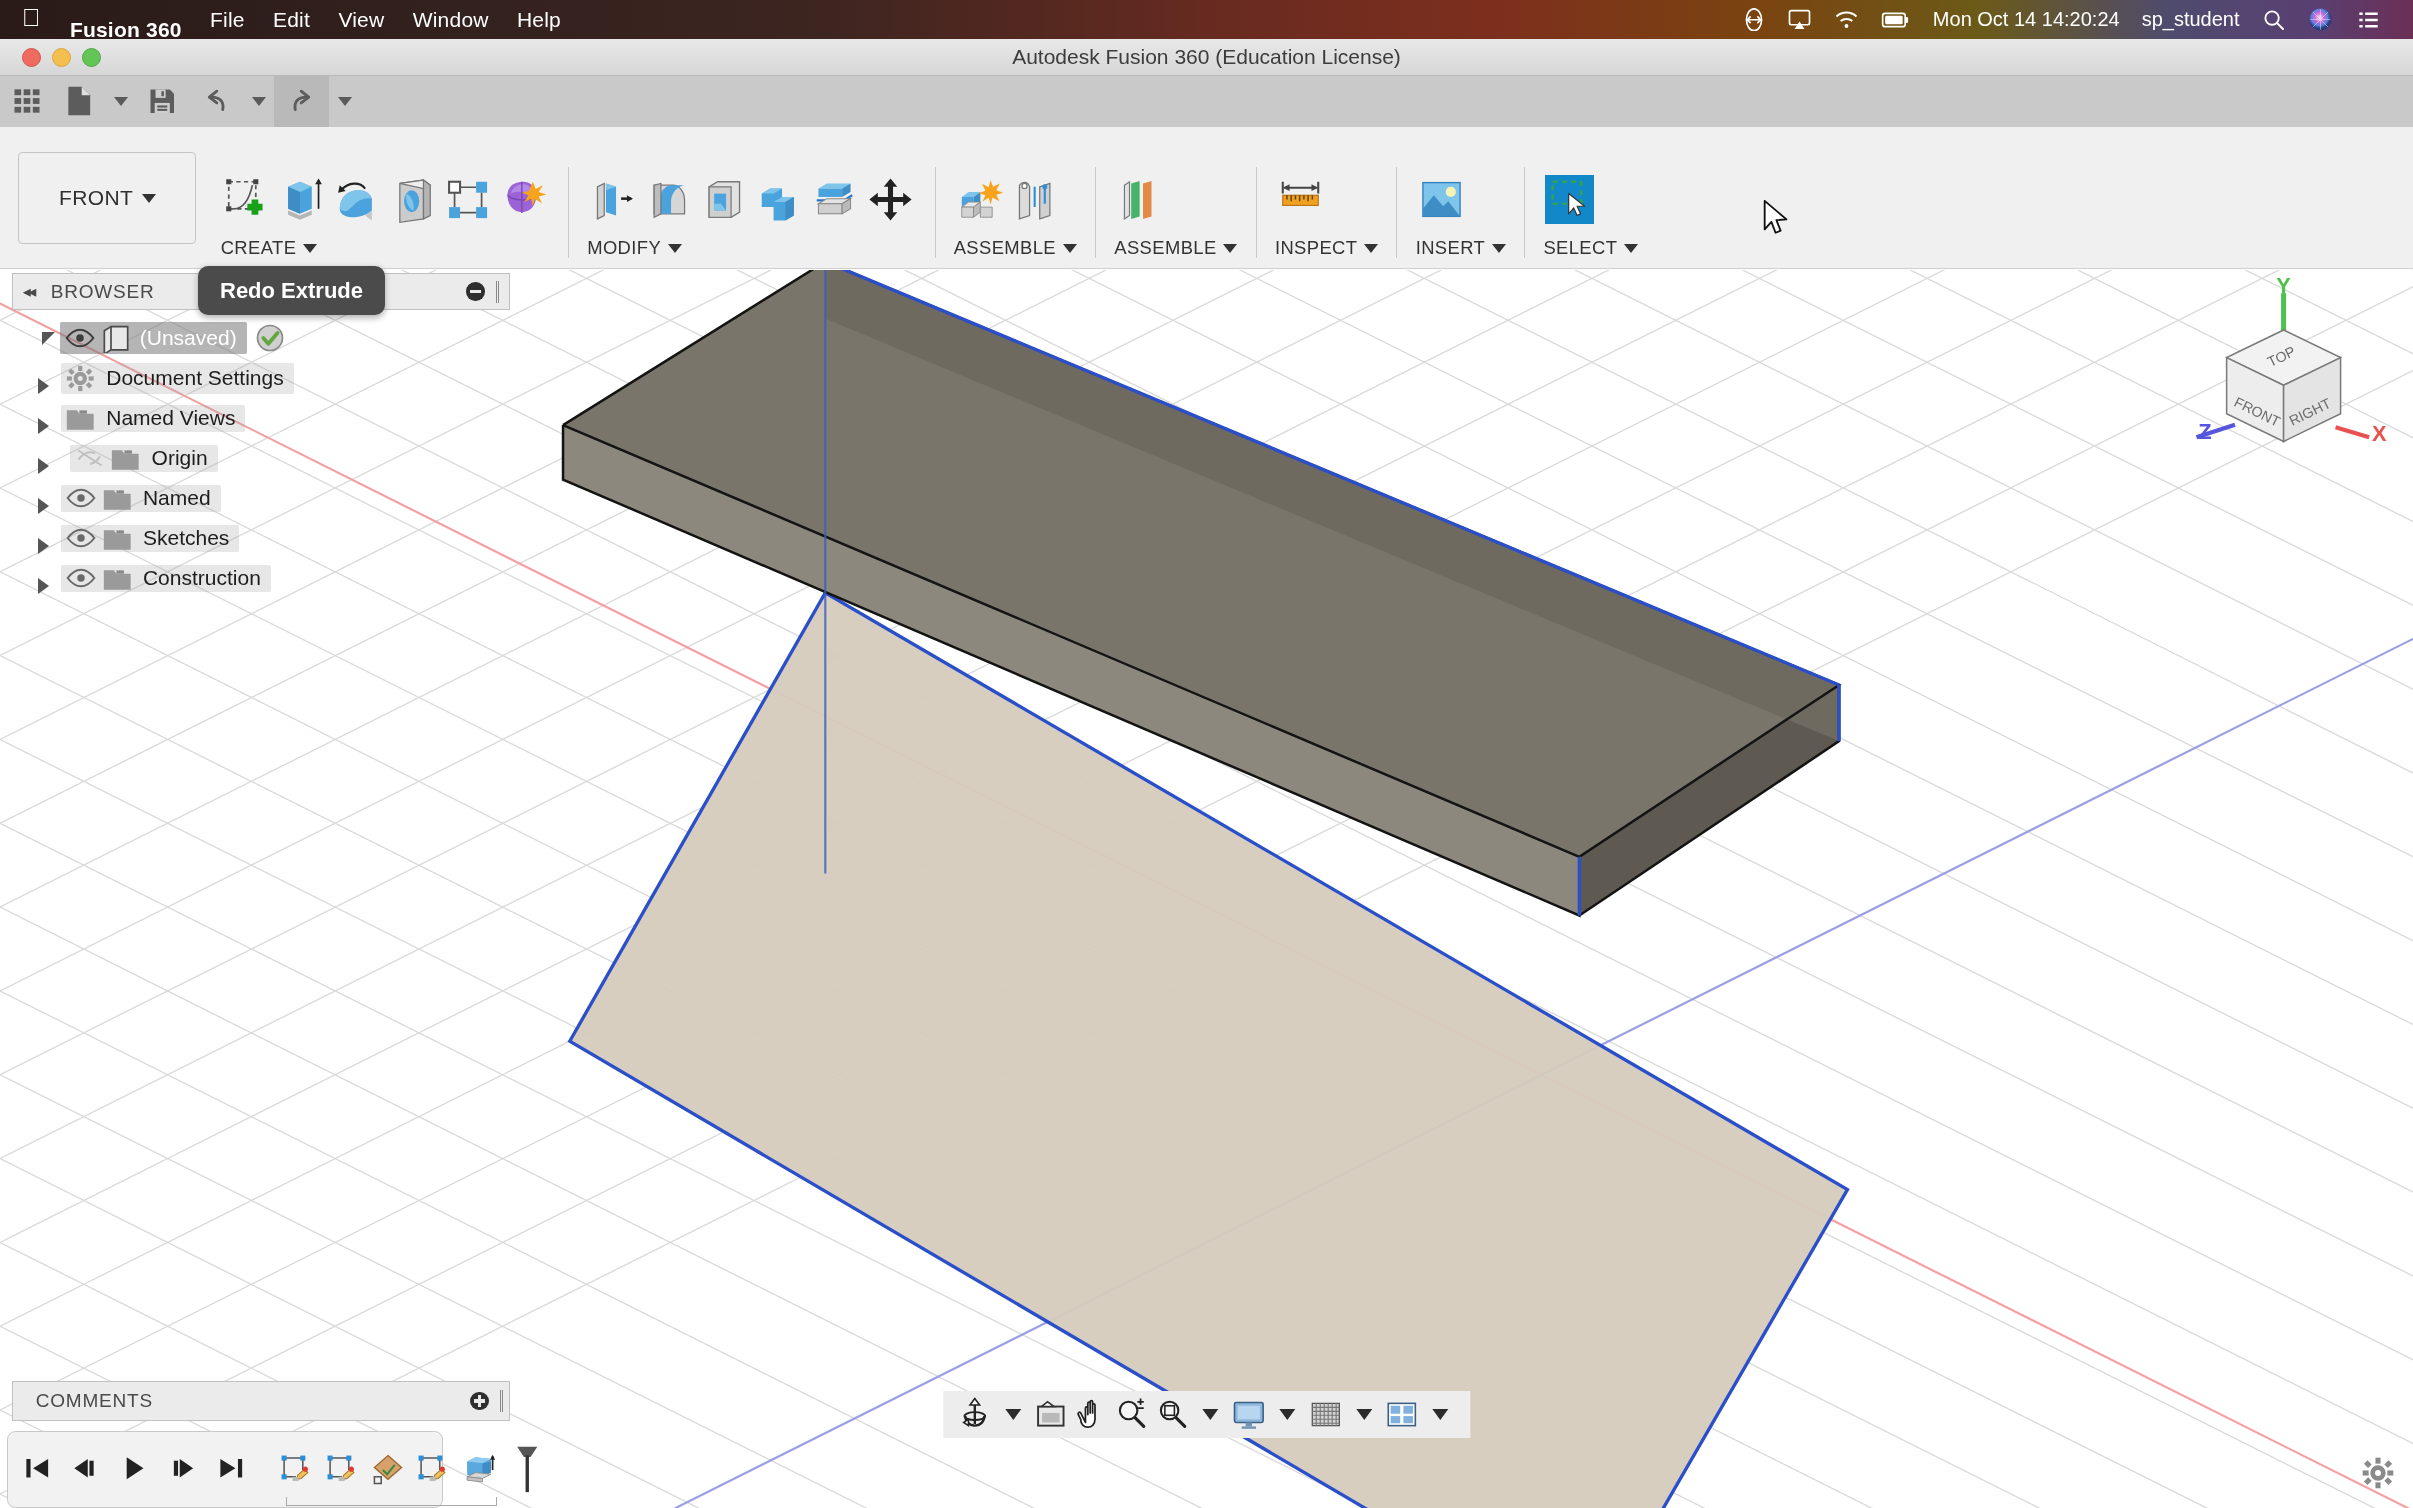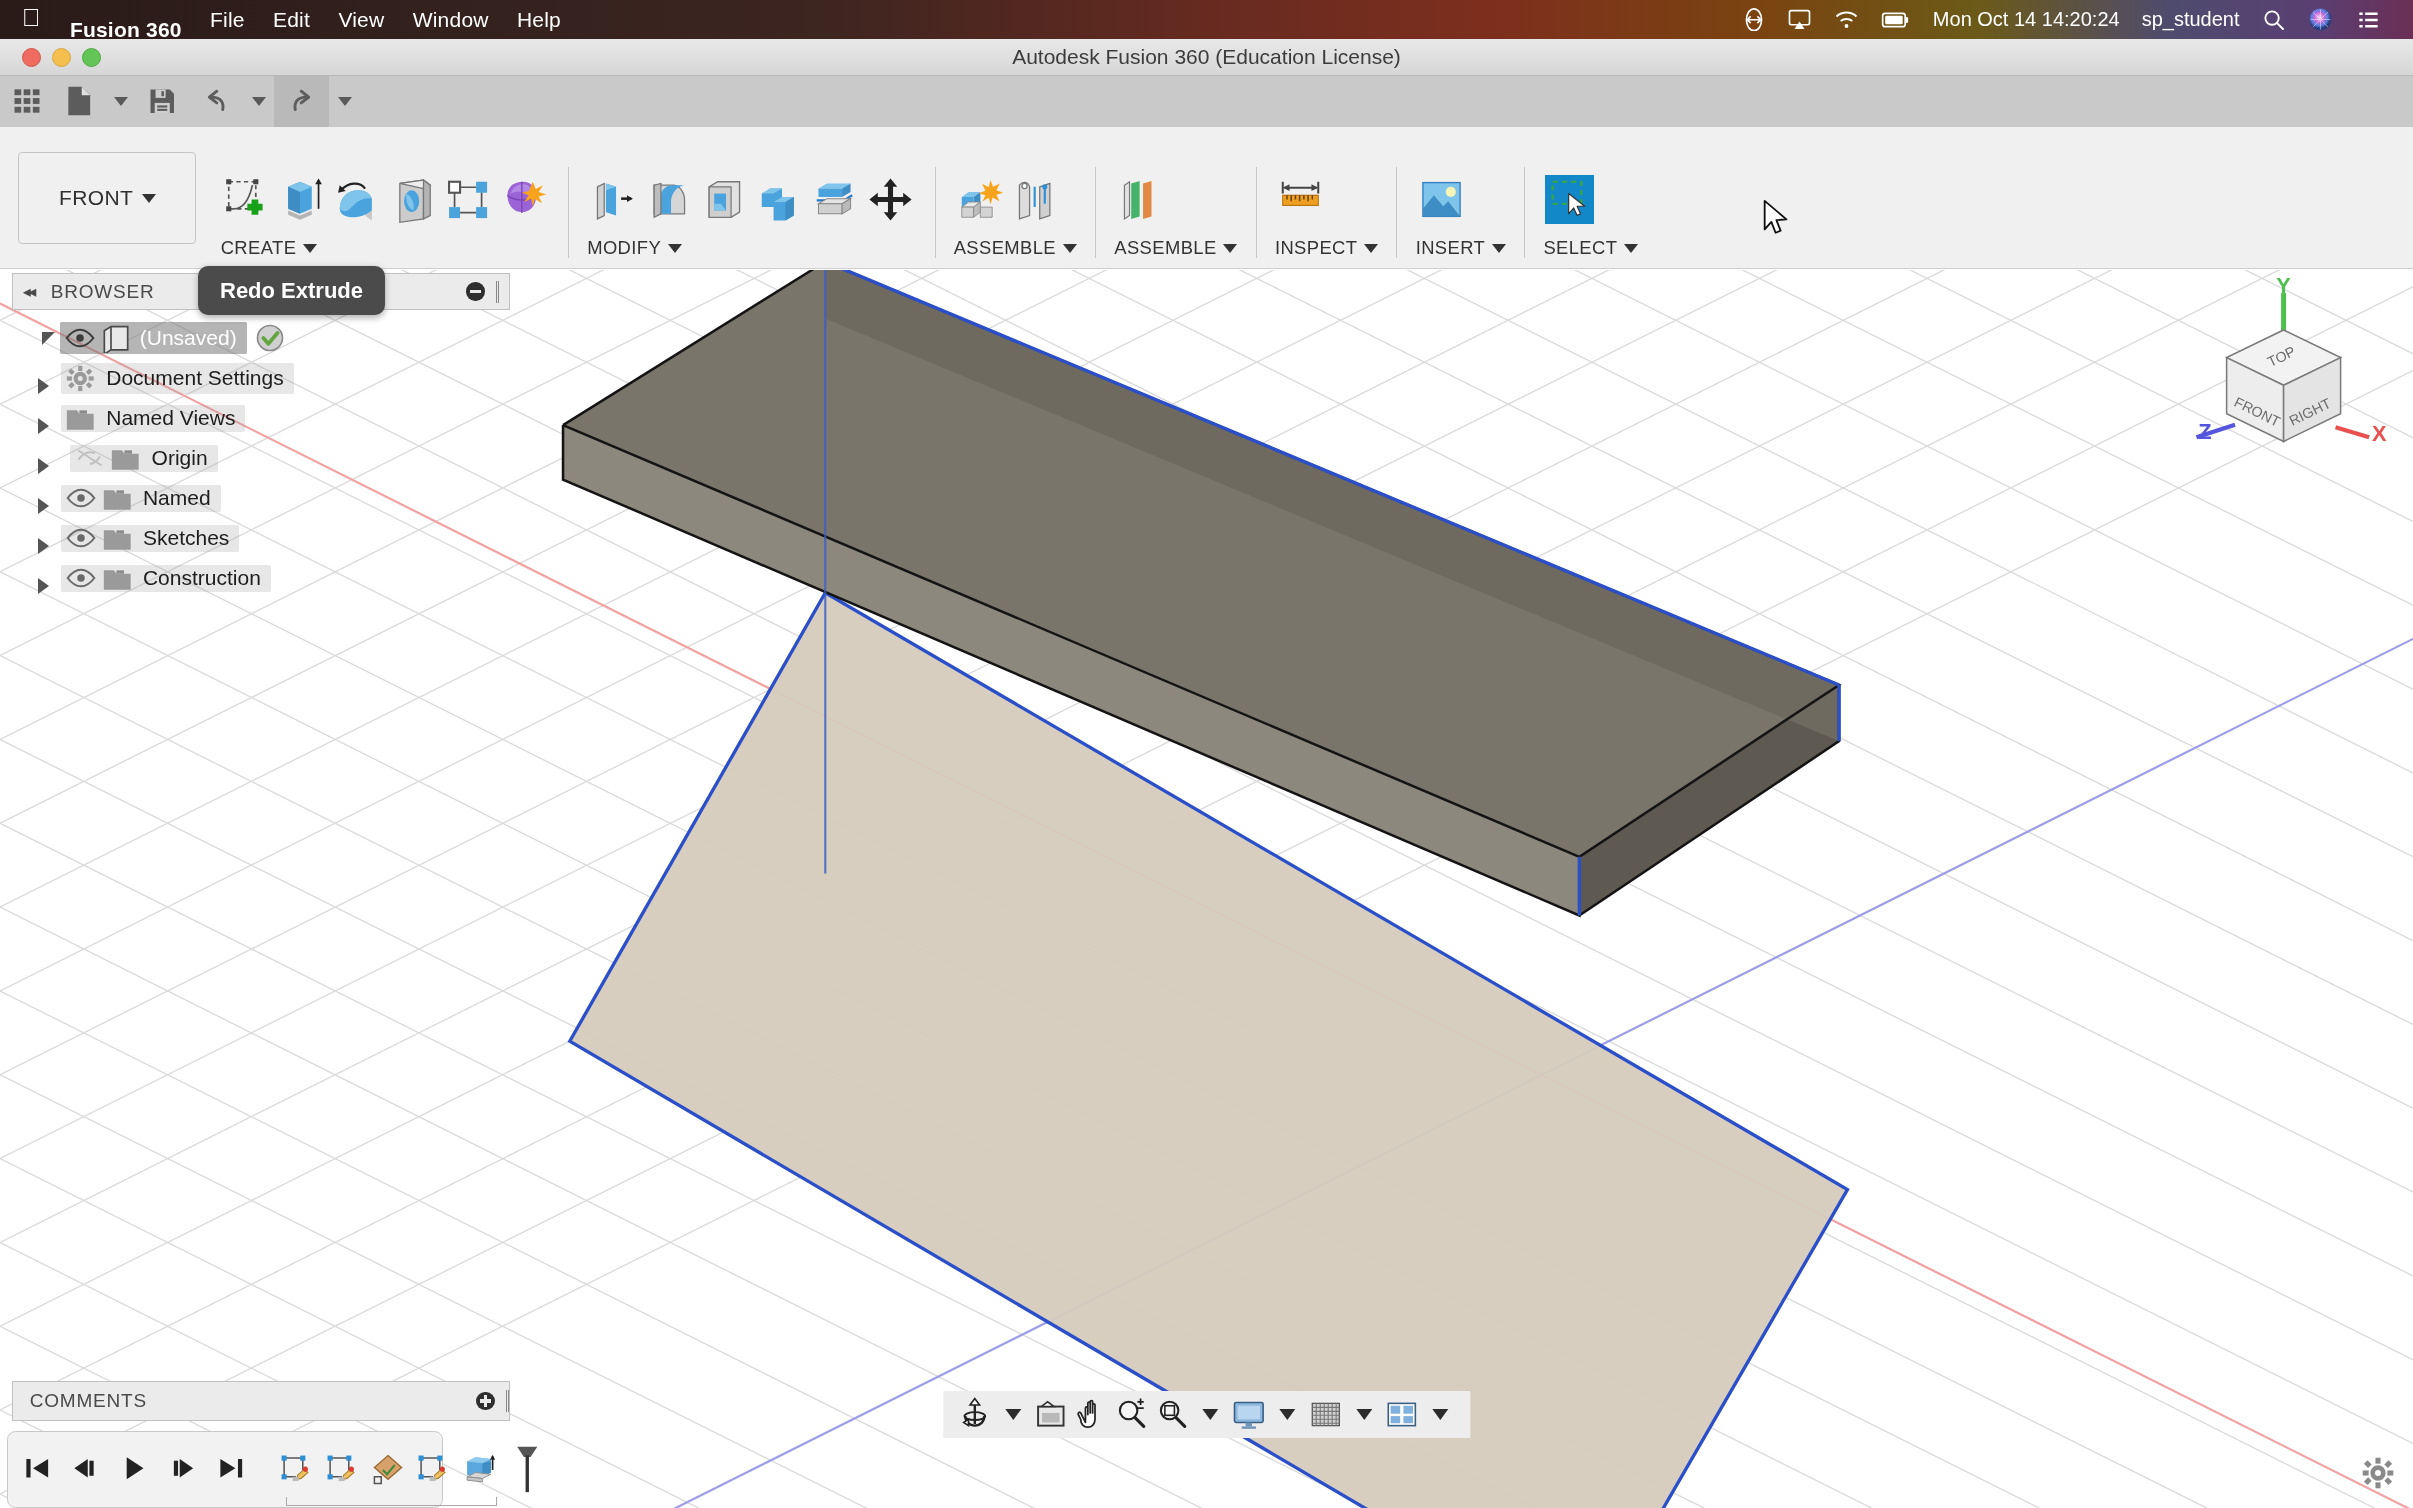--- a/index.html
+++ b/index.html
@@ -139,21 +139,21 @@
   .folder { width: 28.5px; height: 23.5px; margin-right: 11.7px; }
   .rowhl { background: rgba(160,160,160,.25); padding: 1.7px 10px 1.7px 5px; border-radius: 1.7px; display:flex; align-items:center; }
   .rowhl-sel { background: rgba(120,120,120,.55); }
   .chk { width: 30px; height: 30px; margin-left: 8.4px; }
   .label-txt { white-space: nowrap; }
 
   
   .comments {
     position: absolute; left: 11.7px; bottom: 87px; width: 498px; height: 40px;
     background: #ebebeb; border: 0.8px solid #c0c0c0; display: flex; align-items: center;
-    padding: 0 0; z-index: 22;
+    padding: 0 6px; z-index: 22;
   }
   .comments-title { font-size: 19px; color: #4a4a4a; letter-spacing:0.8px; margin-left: 17px; }
   .plus-btn { margin-left:auto; width:18.4px;height:18.4px;border-radius:50%;background:#2e2e2e;position:relative; }
   .plus-btn::after{content:"";position:absolute;left:3.4px;top:7.5px;width:11.7px;height:3.4px;background:#e9e9e9;}
   .plus-btn::before{content:"";position:absolute;left:7.5px;top:3.4px;width:3.4px;height:11.7px;background:#e9e9e9;}
 
   
   .navbar {
     position: absolute; bottom: 70px; left: 50%; transform: translateX(-50%);
     height: 47px; background: #ededed; display: flex; align-items: center;

